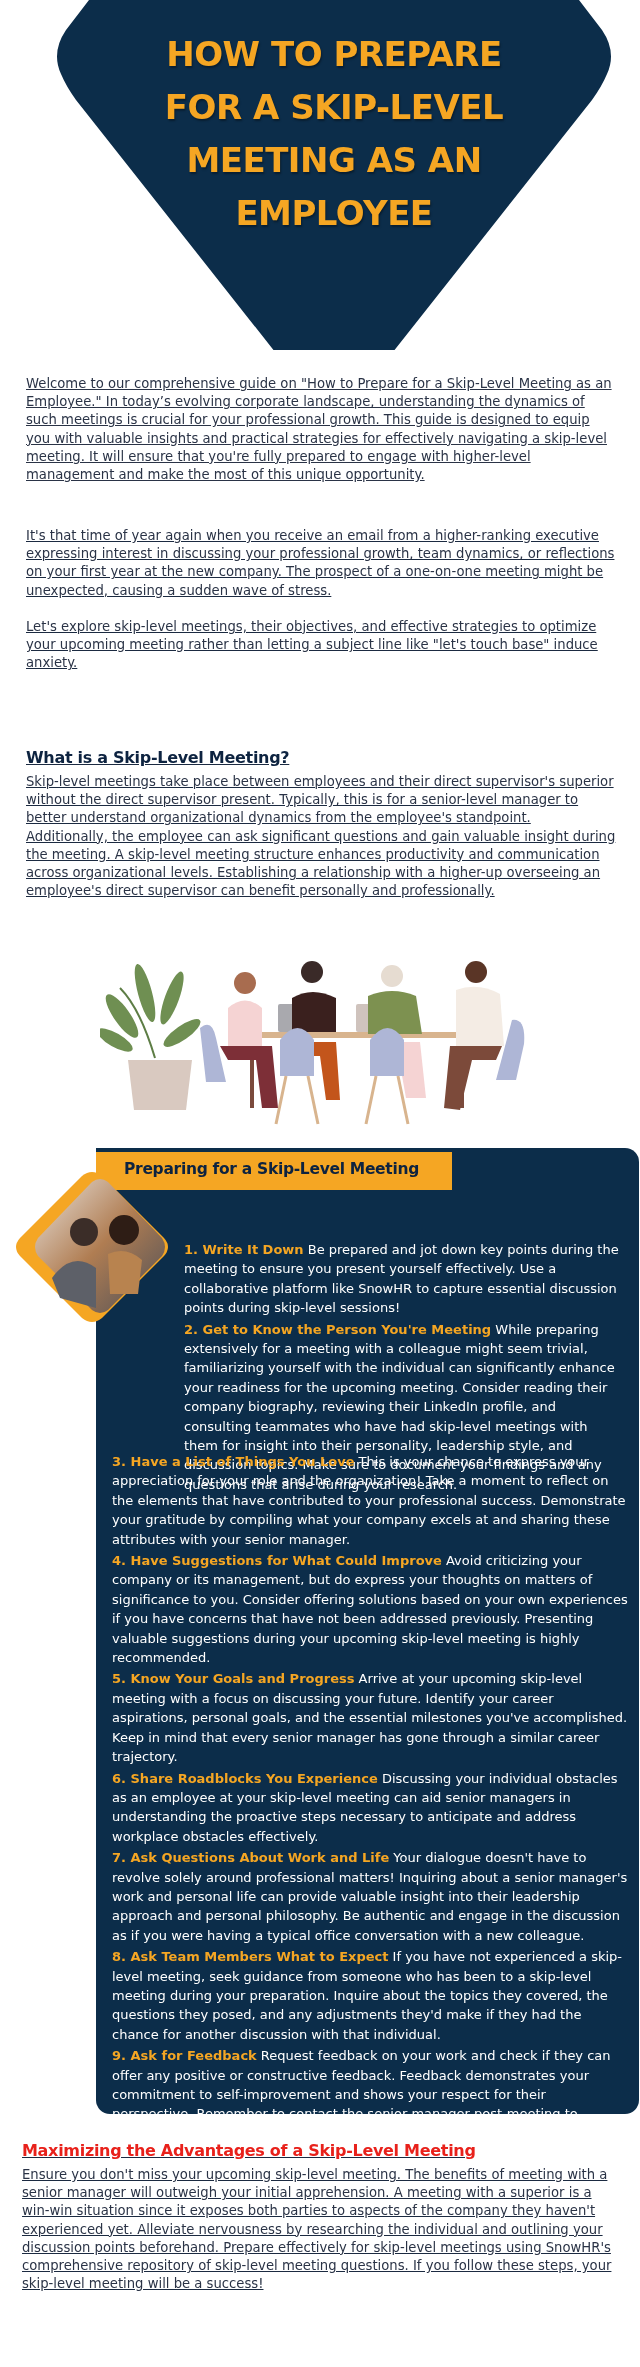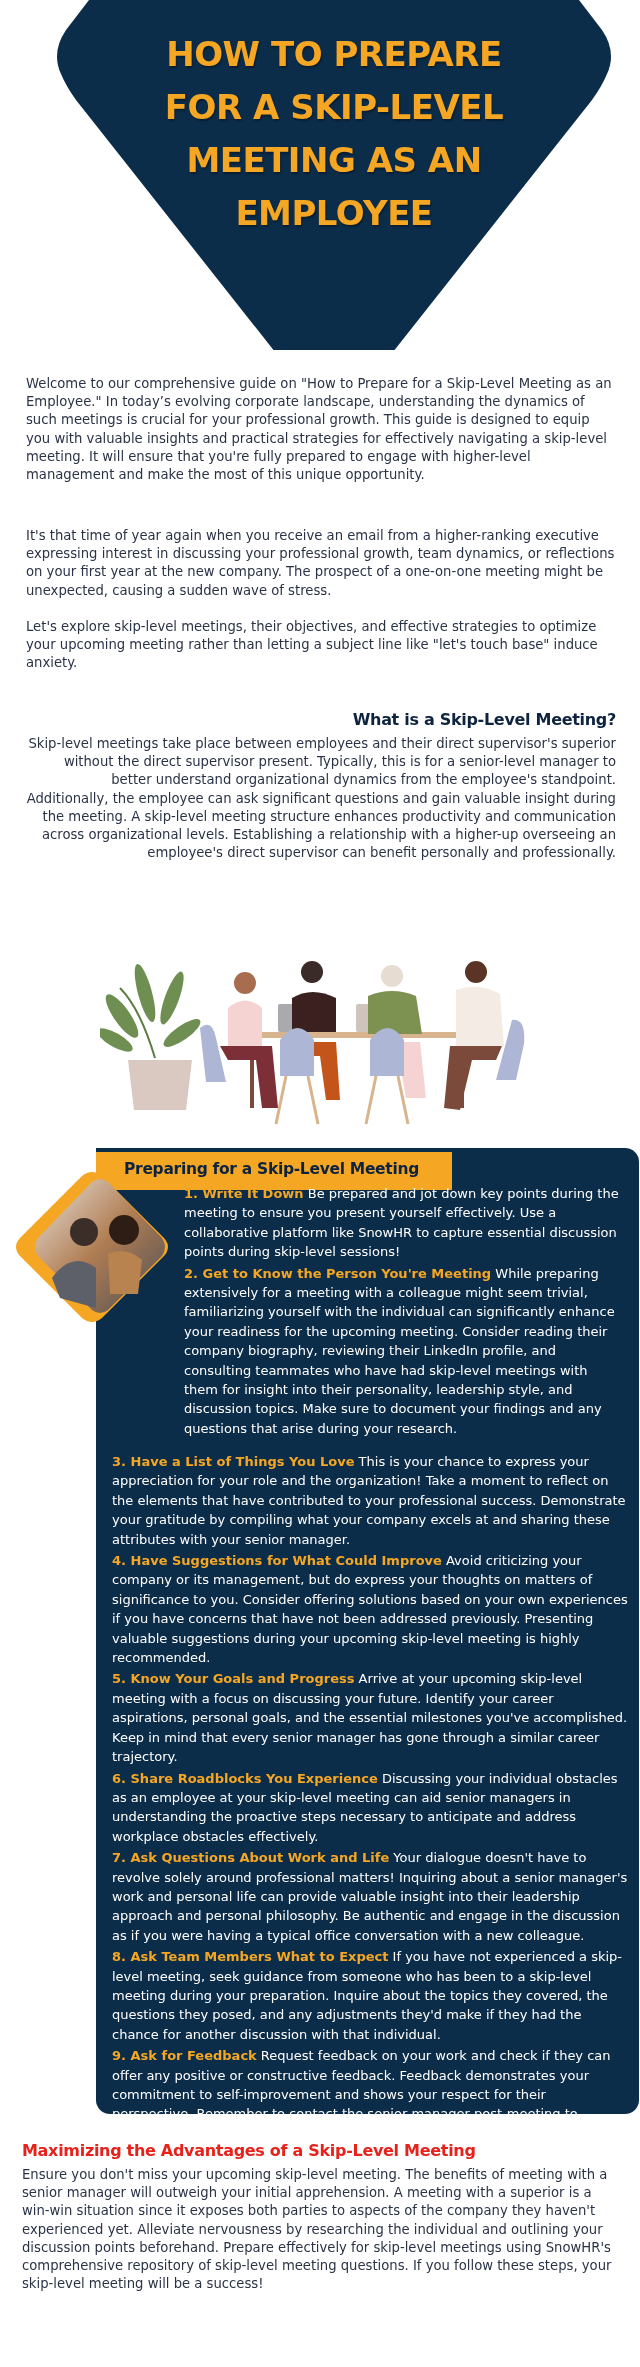--- a/index.html
+++ b/index.html
@@ -11,21 +11,21 @@
   .hero svg { position: absolute; left: 0; top: 0; }
   .hero-title {
     position: absolute; left: 0; top: 28px; width: 640px;
     text-align: center; color: #f5a623;
     font-family: "DejaVu Sans", sans-serif; font-weight: bold;
     font-size: 34px; line-height: 53px; letter-spacing: -0.5px;
     text-shadow: 1px 2px 2px rgba(0,0,0,0.35);
   }
 
   .body-text { font-size: 13.2px; line-height: 18.2px; color: #2a3346; }
-  .section { position: absolute; left: 26px; width: 590px; }
+  .section { position: absolute; left: 26px; width: 590px; text-decoration: underline; }
   .h2 { font-size: 16px; font-weight: bold; color: #0d2340; line-height: 22px; margin-bottom: 4px; letter-spacing: -0.3px; }
   .para-gap { height: 18px; }
 
   
   .illus { position: absolute; left: 100px; top: 948px; width: 440px; height: 180px; }
 
   
   .panel {
     position: absolute; left: 96px; top: 1148px; width: 543px; height: 966px;
     background: #0c2d4a; border-radius: 0 14px 14px 14px;
@@ -35,21 +35,21 @@
     background: #f5a623;
   }
   .panel-tab span {
     position: absolute; left: 28px; top: 8px;
     font-size: 15.5px; font-weight: bold; color: #0d2340; letter-spacing: -0.3px;
   }
   .diamond { position: absolute; left: 12px; top: 1168px; width: 160px; height: 158px; }
 
   .item { color: #ffffff; font-size: 13px; line-height: 19.4px; }
   .item .lead { color: #f5a623; font-weight: bold; }
-  .items-top { position: absolute; left: 184px; top: 1184px; width: 440px; }
+  .items-top { position: absolute; left: 184px; top: 1240px; width: 440px; }
   .items-bottom { position: absolute; left: 112px; top: 1452px; width: 516px; }
   .item + .item { margin-top: 2px; }
 
   .closing-h { color: #e8211b; }
 </style>
 </head>
 <body>
 
 <div class="hero">
   <svg width="640" height="350" viewBox="0 0 640 350">
@@ -69,21 +69,21 @@
 </div>
 
 <div class="section body-text" style="top:375px;">Welcome to our comprehensive guide on "How to Prepare for a Skip-Level Meeting as an Employee." In today’s evolving corporate landscape, understanding the dynamics of such meetings is crucial for your professional growth. This guide is designed to equip you with valuable insights and practical strategies for effectively navigating a skip-level meeting. It will ensure that you're fully prepared to engage with higher-level management and make the most of this unique opportunity.</div>
 
 <div class="section" style="top:527px;">
   <div class="body-text">It's that time of year again when you receive an email from a higher-ranking executive expressing interest in discussing your professional growth, team dynamics, or reflections on your first year at the new company. The prospect of a one-on-one meeting might be unexpected, causing a sudden wave of stress.</div>
   <div class="para-gap"></div>
   <div class="body-text">Let's explore skip-level meetings, their objectives, and effective strategies to optimize your upcoming meeting rather than letting a subject line like "let's touch base" induce anxiety.</div>
 </div>
 
-<div class="section" style="top:709px;text-align:right;">
+<div class="section" style="top:747px;">
   <div class="h2">What is a Skip-Level Meeting?</div>
   <div class="body-text">Skip-level meetings take place between employees and their direct supervisor's superior without the direct supervisor present. Typically, this is for a senior-level manager to better understand organizational dynamics from the employee's standpoint. Additionally, the employee can ask significant questions and gain valuable insight during the meeting. A skip-level meeting structure enhances productivity and communication across organizational levels. Establishing a relationship with a higher-up overseeing an employee's direct supervisor can benefit personally and professionally.</div>
 </div>
 
 <div class="illus">
   <svg width="440" height="180" viewBox="0 0 440 180">
 
     <path d="M55 110 Q40 60 20 40" stroke="#5d7d45" stroke-width="2" fill="none"></path>
     <ellipse cx="22" cy="68" rx="8" ry="26" fill="#6f8f52" transform="rotate(-35 22 68)"></ellipse>
     <ellipse cx="45" cy="45" rx="7" ry="30" fill="#6f8f52" transform="rotate(-15 45 45)"></ellipse>

